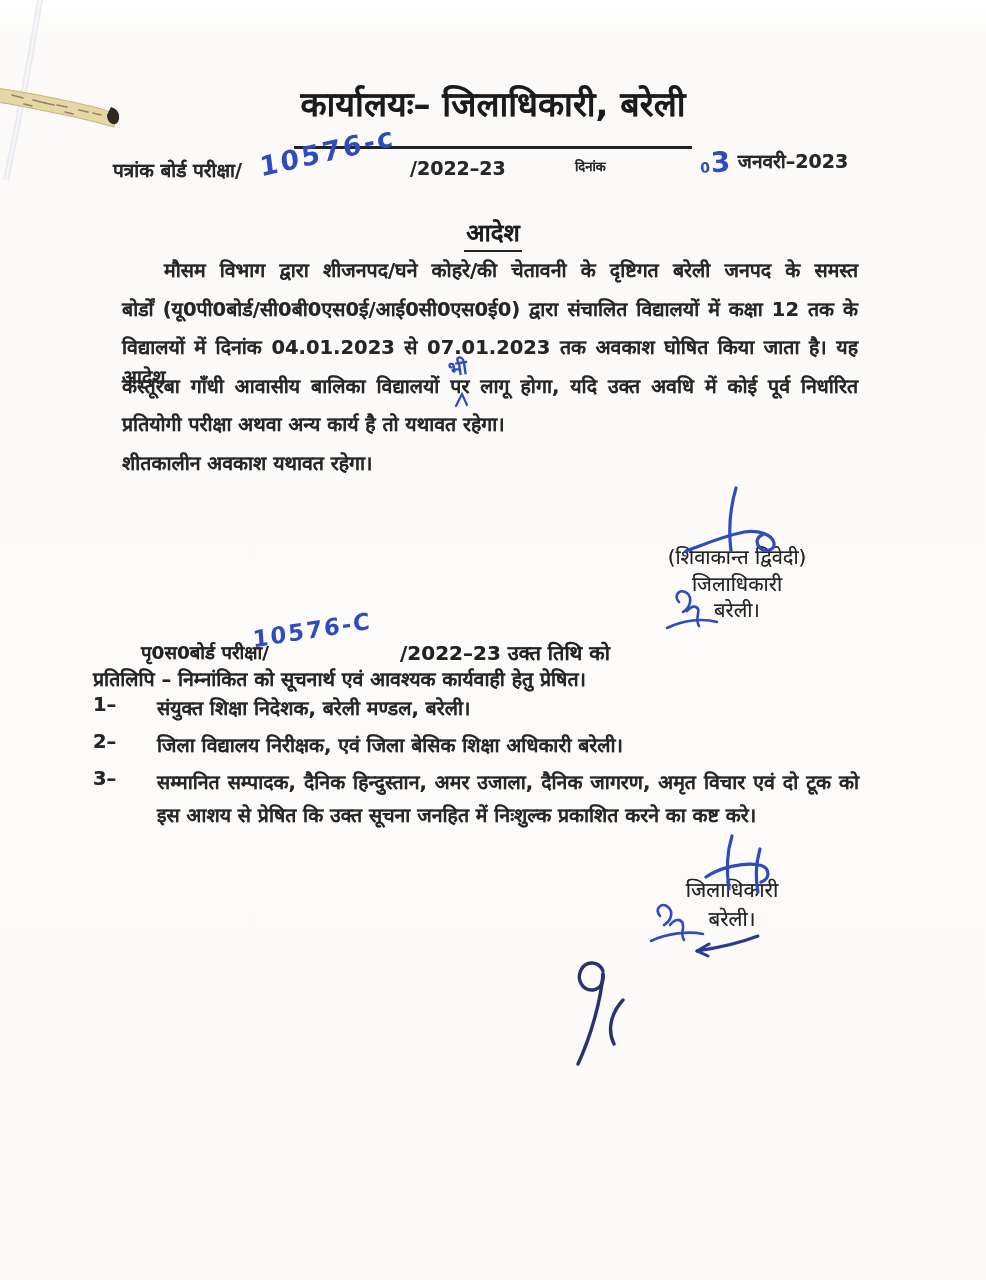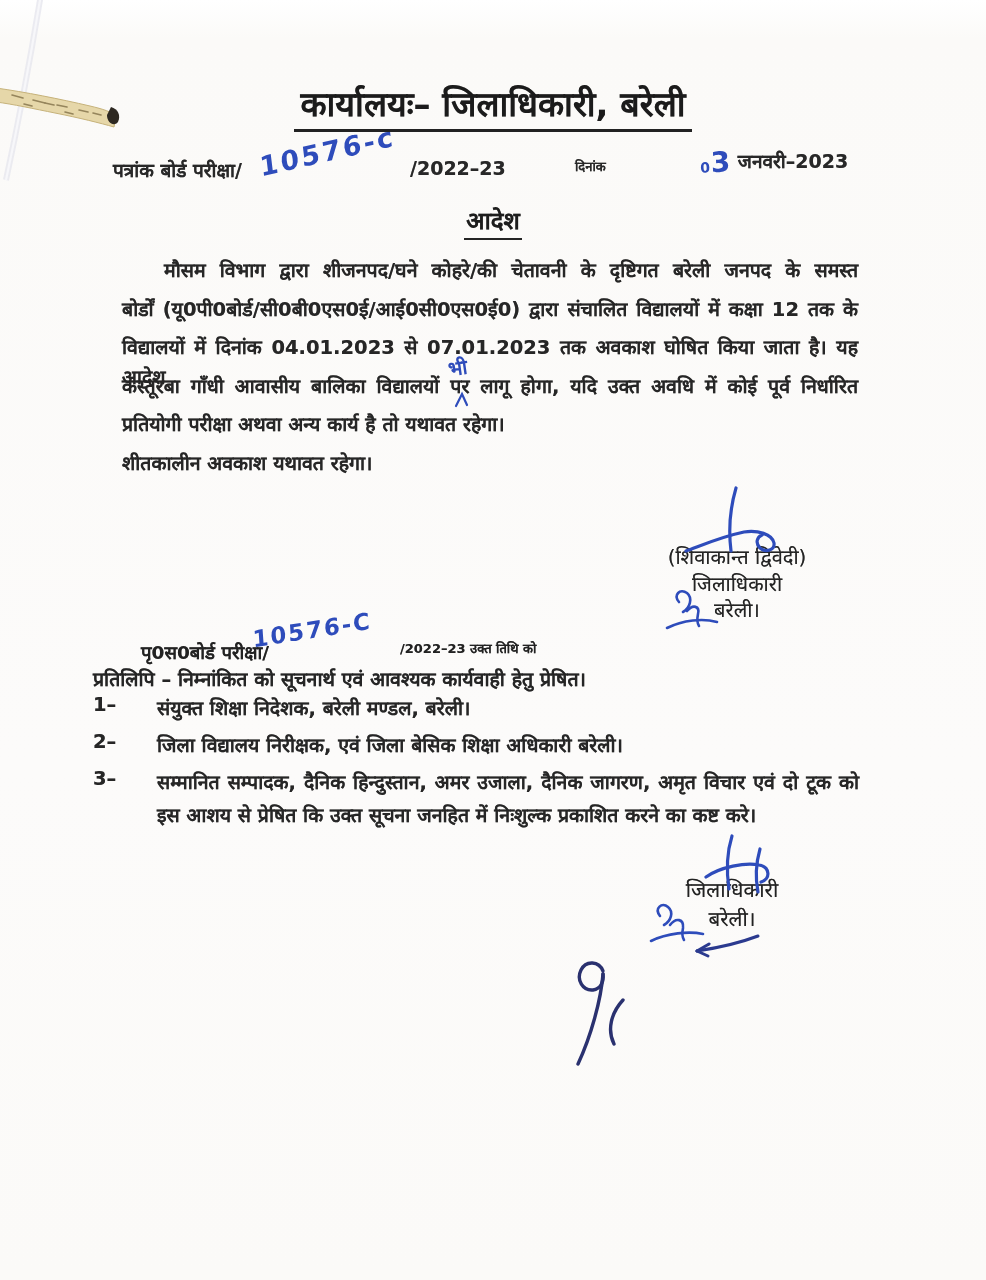--- a/index.html
+++ b/index.html
@@ -6,54 +6,54 @@
   .page{
     position:relative;width:986px;height:1280px;margin:0 auto;overflow:hidden;
     background:linear-gradient(180deg,#ffffff 0%,#fbfaf8 3%,#fcfbfa 60%,#fbfaf8 100%);
     font-family:"DejaVu Sans",sans-serif;color:#282828;
   }
   .t{position:absolute;white-space:nowrap;font-weight:600;
      text-shadow:0 0 .5px rgba(40,40,40,.55);}
   
   .title{top:80px;left:0;right:0;margin:0 auto;width:max-content;
          font-size:34px;font-weight:700;color:#1b1b1b;
-         border-bottom:3px solid #222;padding:0 6px 3px 6px;}
+         border-bottom:3px solid #222;padding:0 6px 20px 6px;}
   .ref-label{top:157px;left:113px;font-size:19px;}
   .ref-year{top:157px;left:410px;font-size:19px;}
   .date-label{top:157px;left:575px;font-size:13px;}
   .date-group{top:146px;left:700px;font-size:19px;}
   .hw{color:#2e4cbb;text-shadow:none;font-weight:600;}
   .hw-day{display:inline-block;font-size:28px;transform:rotate(-3deg);letter-spacing:1px;}
   .hw-day::first-letter{font-size:14px;}
   .date-rest{font-size:19px;vertical-align:4px;}
   .hw-num-1{top:136px;left:258px;font-size:27px;letter-spacing:2.5px;
             transform:rotate(-13deg) skewX(-6deg);}
   .hw-num-2{top:617px;left:252px;font-size:23px;letter-spacing:2px;
             transform:rotate(-9deg) skewX(-5deg);}
   
-  .order-heading{top:203px;left:0;right:0;margin:0 auto;width:max-content;
+  .order-heading{top:203px;left:0;right:0;margin:12px auto;width:max-content;
                  font-size:24px;font-weight:700;color:#1d1d1d;
                  border-bottom:2.5px solid #242424;padding:0 2px 2px 2px;}
   
   .body-block{position:absolute;top:256px;left:122px;width:736px;font-size:19.5px;
               font-weight:600;color:#262626;text-shadow:0 0 .5px rgba(40,40,40,.5);}
   .bl{height:38.6px;line-height:30px;text-align:justify;text-align-last:justify;
       white-space:normal;overflow:visible;}
   .bl.indent{text-indent:42px;}
   .bl.endline{text-align-last:left;}
   
   .insert-word{top:354px;left:448px;font-size:20px;transform:rotate(-8deg);}
   
   .sig-block{position:absolute;text-align:center;font-weight:400;
              text-shadow:0 0 .5px rgba(40,40,40,.5);}
   .sig1{top:544px;left:646px;width:182px;font-size:20px;line-height:26.5px;color:#242424;}
   .sig2{top:876px;left:641px;width:182px;font-size:20.5px;line-height:29px;color:#222;}
   
   .end-label{top:639px;left:93px;font-size:18.5px;color:#222;margin-left:48px;}
-  .end-rest{top:639px;left:400px;font-size:13px;color:#222;}
+  .end-rest{top:639px;left:400px;font-size:20px;color:#222;}
   .copy-line{top:665px;left:93px;font-size:19.5px;color:#252525;}
   .list{position:absolute;top:693px;left:93px;width:766px;font-size:19.5px;
         font-weight:600;color:#262626;text-shadow:0 0 .5px rgba(40,40,40,.5);}
   .list-row{display:flex;align-items:flex-start;margin-bottom:4.5px;}
   .list-num{width:64px;flex:0 0 64px;}
   .list-text{flex:1;line-height:32.5px;}
   .list-text.just{text-align:justify;}
   .svg-layer{position:absolute;inset:0;pointer-events:none;}
 </style>
 </head>

